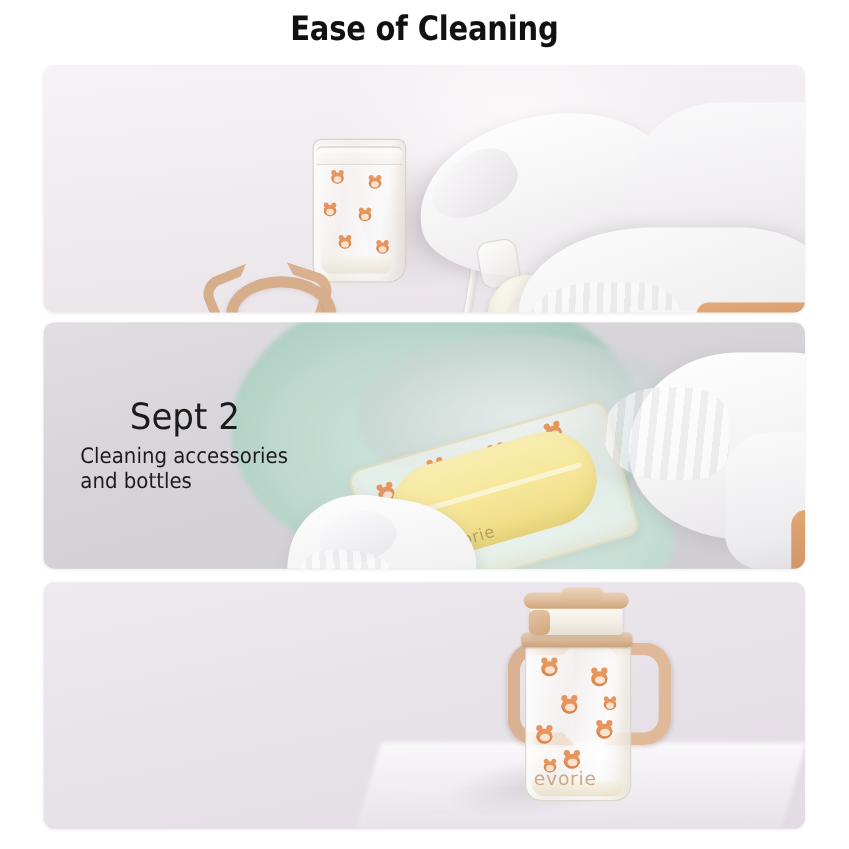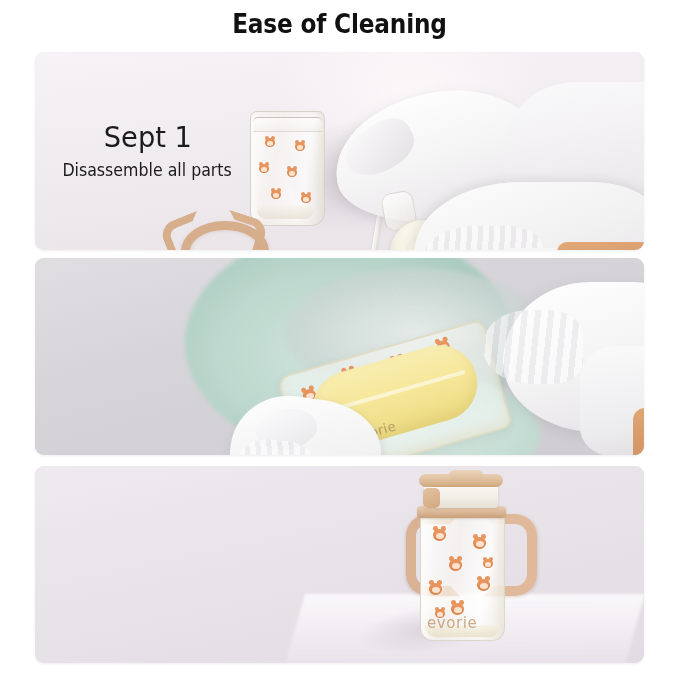--- a/index.html
+++ b/index.html
@@ -506,24 +506,20 @@
   <div class="p1-glove-a"></div>
   <div class="p1-spout"></div>
 
   <div class="p1-lid"></div>
   <div class="p1-lid-inner"></div>
   <div class="p1-arm"></div>
   <div class="p1-glove-b"></div>
   <div class="p1-skin2"></div>
   <div class="p1-skin"></div>
 
-  <div class="caption">
-    <div class="step">Sept 1</div>
-    <div class="desc">Disassemble all parts</div>
-  </div>
 </div>
 
 <div class="panel" id="panel-2">
   <div class="p2-bg"></div>
   <div class="p2-basin"></div>
   <div class="p2-water"></div>
   <div class="p2-basin2"></div>
 
   <div class="p2-bottle">
     <div class="bear" style="left:18px;top:18px">
@@ -553,20 +549,25 @@
   </div>
   <div class="p2-sponge"></div>
   <div class="p2-evorie">evorie</div>
 
   <div class="p2-glove-l"></div>
 
   <div class="p2-glove-r"></div>
   <div class="p2-arm-r"></div>
   <div class="p2-skin-r"></div>
 
+  <div class="caption">
+    <div class="step">Sept 2</div>
+    <div class="desc">Cleaning accessories
+and bottles</div>
+  </div>
 </div>
 
 <div class="panel" id="panel-3">
   <div class="p3-bg"></div>
   <div class="p3-surface"></div>
   <div class="p3-drop"></div>
 
   <div class="p3-handle-l"></div>
   <div class="p3-handle-r"></div>
 

